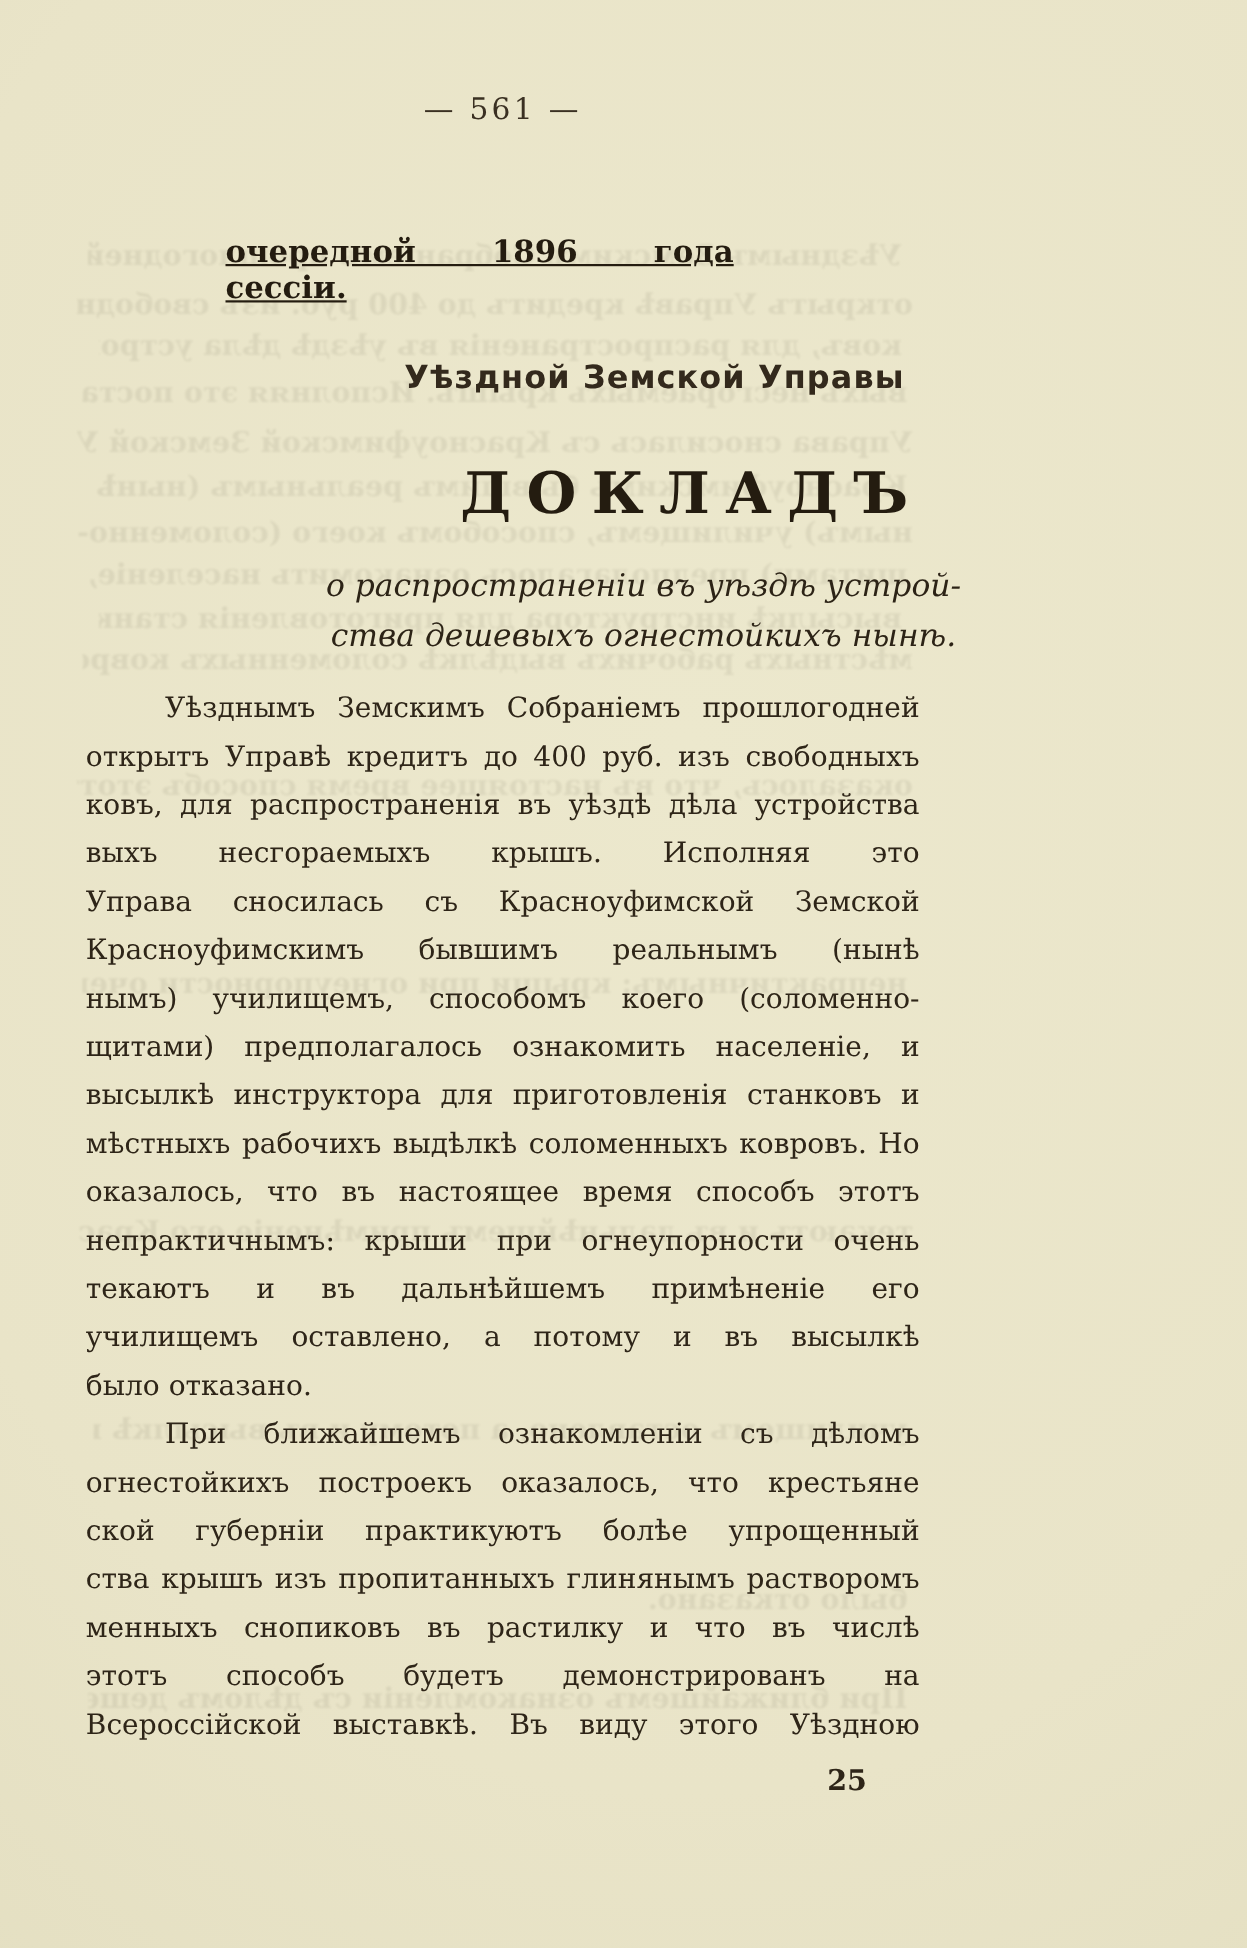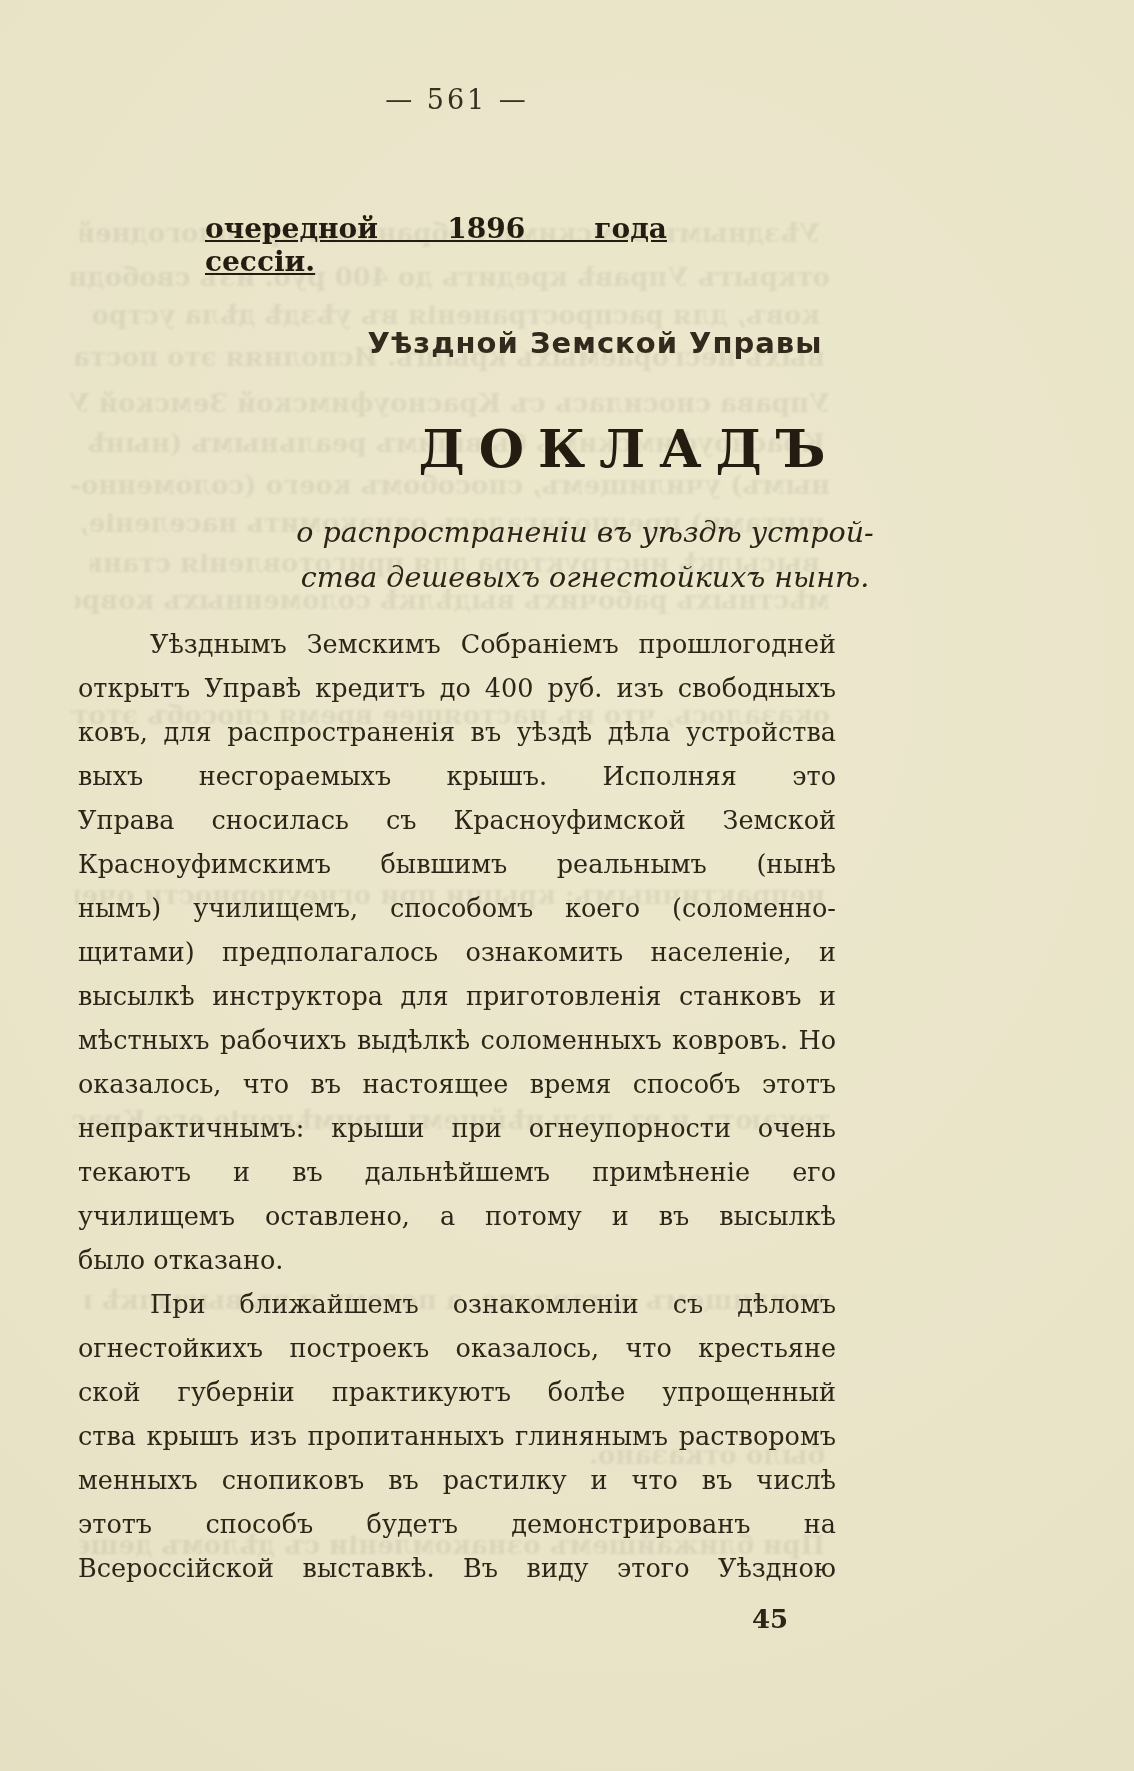--- a/index.html
+++ b/index.html
@@ -133,15 +133,15 @@
       <div class="body-line flush">было отказано.</div>
       <div class="body-line indent">При ближайшемъ ознакомленіи съ дѣломъ дешевыхъ</div>
       <div class="body-line">огнестойкихъ построекъ оказалось, что крестьяне Новгород-</div>
       <div class="body-line">ской губерніи практикуютъ болѣе упрощенный способъ устрой-</div>
       <div class="body-line">ства крышъ изъ пропитанныхъ глинянымъ растворомъ соло-</div>
       <div class="body-line">менныхъ снопиковъ въ растилку и что въ числѣ прочихъ</div>
       <div class="body-line">этотъ способъ будетъ демонстрированъ на Нижегородской</div>
       <div class="body-line">Всероссійской выставкѣ. Въ виду этого Уѣздною Управою</div>
     </div>
 
-  <div class="sig">45</div>
+  <div class="sig">25</div>
 
 </div>
 
 </body></html>

